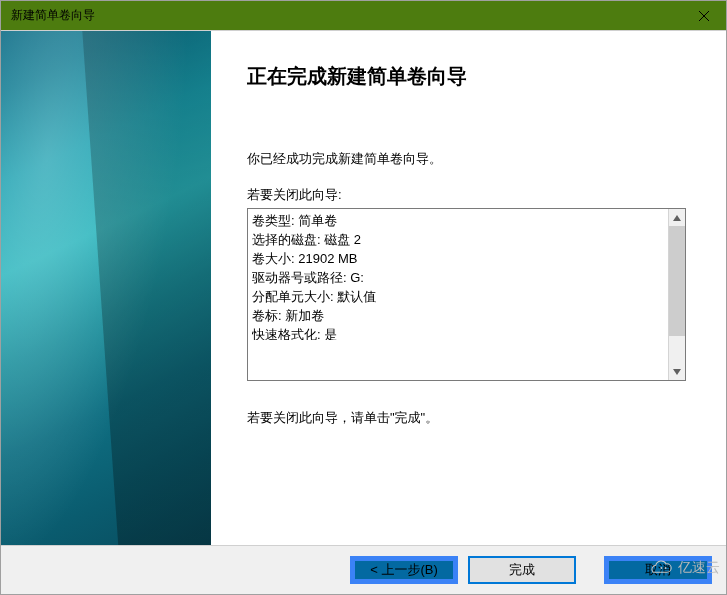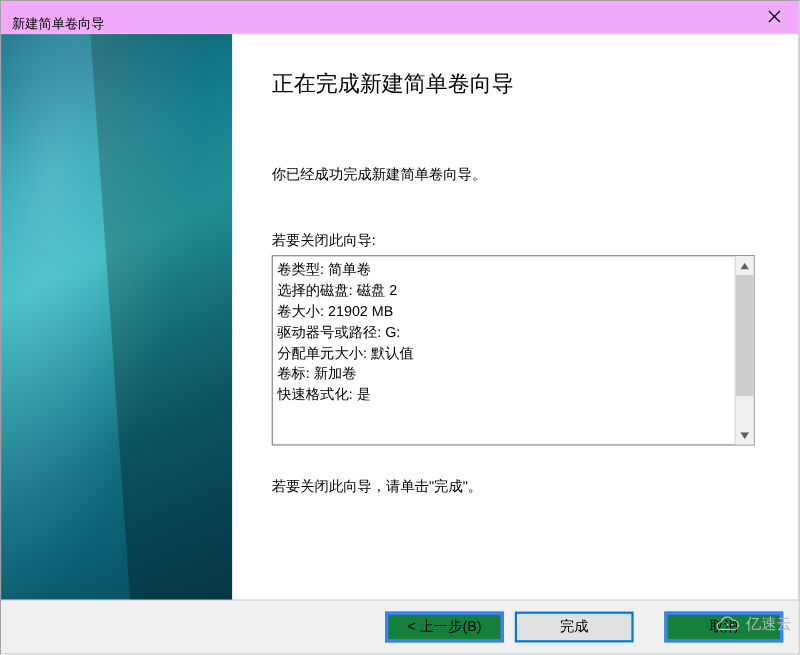--- a/index.html
+++ b/index.html
@@ -15,25 +15,25 @@
     height: 595px;
     border: 1px solid #a0a0a0;
     display: flex;
     flex-direction: column;
     background: #fff;
     position: relative;
   }
   .titlebar {
     height: 30px;
     display: flex;
-    align-items: flex-end;
+    align-items: center;
     justify-content: space-between;
     padding-left: 10px;
     border-bottom: 1px solid #d0d0d0;
-    background: #f0abfc;
+    background: #4d7c0f;
   }
   .titlebar-title {
     font-size: 12px;
   }
   .close-btn {
     width: 45px;
     height: 30px;
     display: flex;
     align-items: center;
     justify-content: center;
@@ -77,27 +77,27 @@
     transform: rotate(-4deg);
   }
   .content {
     flex: 1;
     padding: 20px 40px 20px 36px;
     display: flex;
     flex-direction: column;
   }
   .heading {
     font-size: 20px;
-    font-weight: 400;
+    font-weight: 700;
     margin-top: 12px;
     margin-bottom: 60px;
   }
   .intro {
     font-size: 13px;
-    margin-bottom: 42px;
+    margin-bottom: 18px;
   }
   .settings-label {
     font-size: 13px;
     margin-bottom: 4px;
   }
   .settings-box {
     border: 1px solid #7a7a7a;
     background: #fff;
     height: 173px;
     display: flex;
@@ -147,22 +147,22 @@
     display: flex;
     justify-content: flex-end;
     align-items: center;
     padding-right: 14px;
     gap: 10px;
   }
   .footer .gap { width: 8px; }
   .btn {
     min-width: 108px;
     height: 28px;
-    border: 3px solid #3b82f6;
-    background: #15803d;
+    border: 5px solid #3b82f6;
+    background: #0369a1;
     font-family: inherit;
     font-size: 13px;
     cursor: pointer;
     padding: 0 12px;
   }
   .btn.default {
     border: 2px solid #0078d7;
     background: #e1e1e1;
   }
   .watermark {

